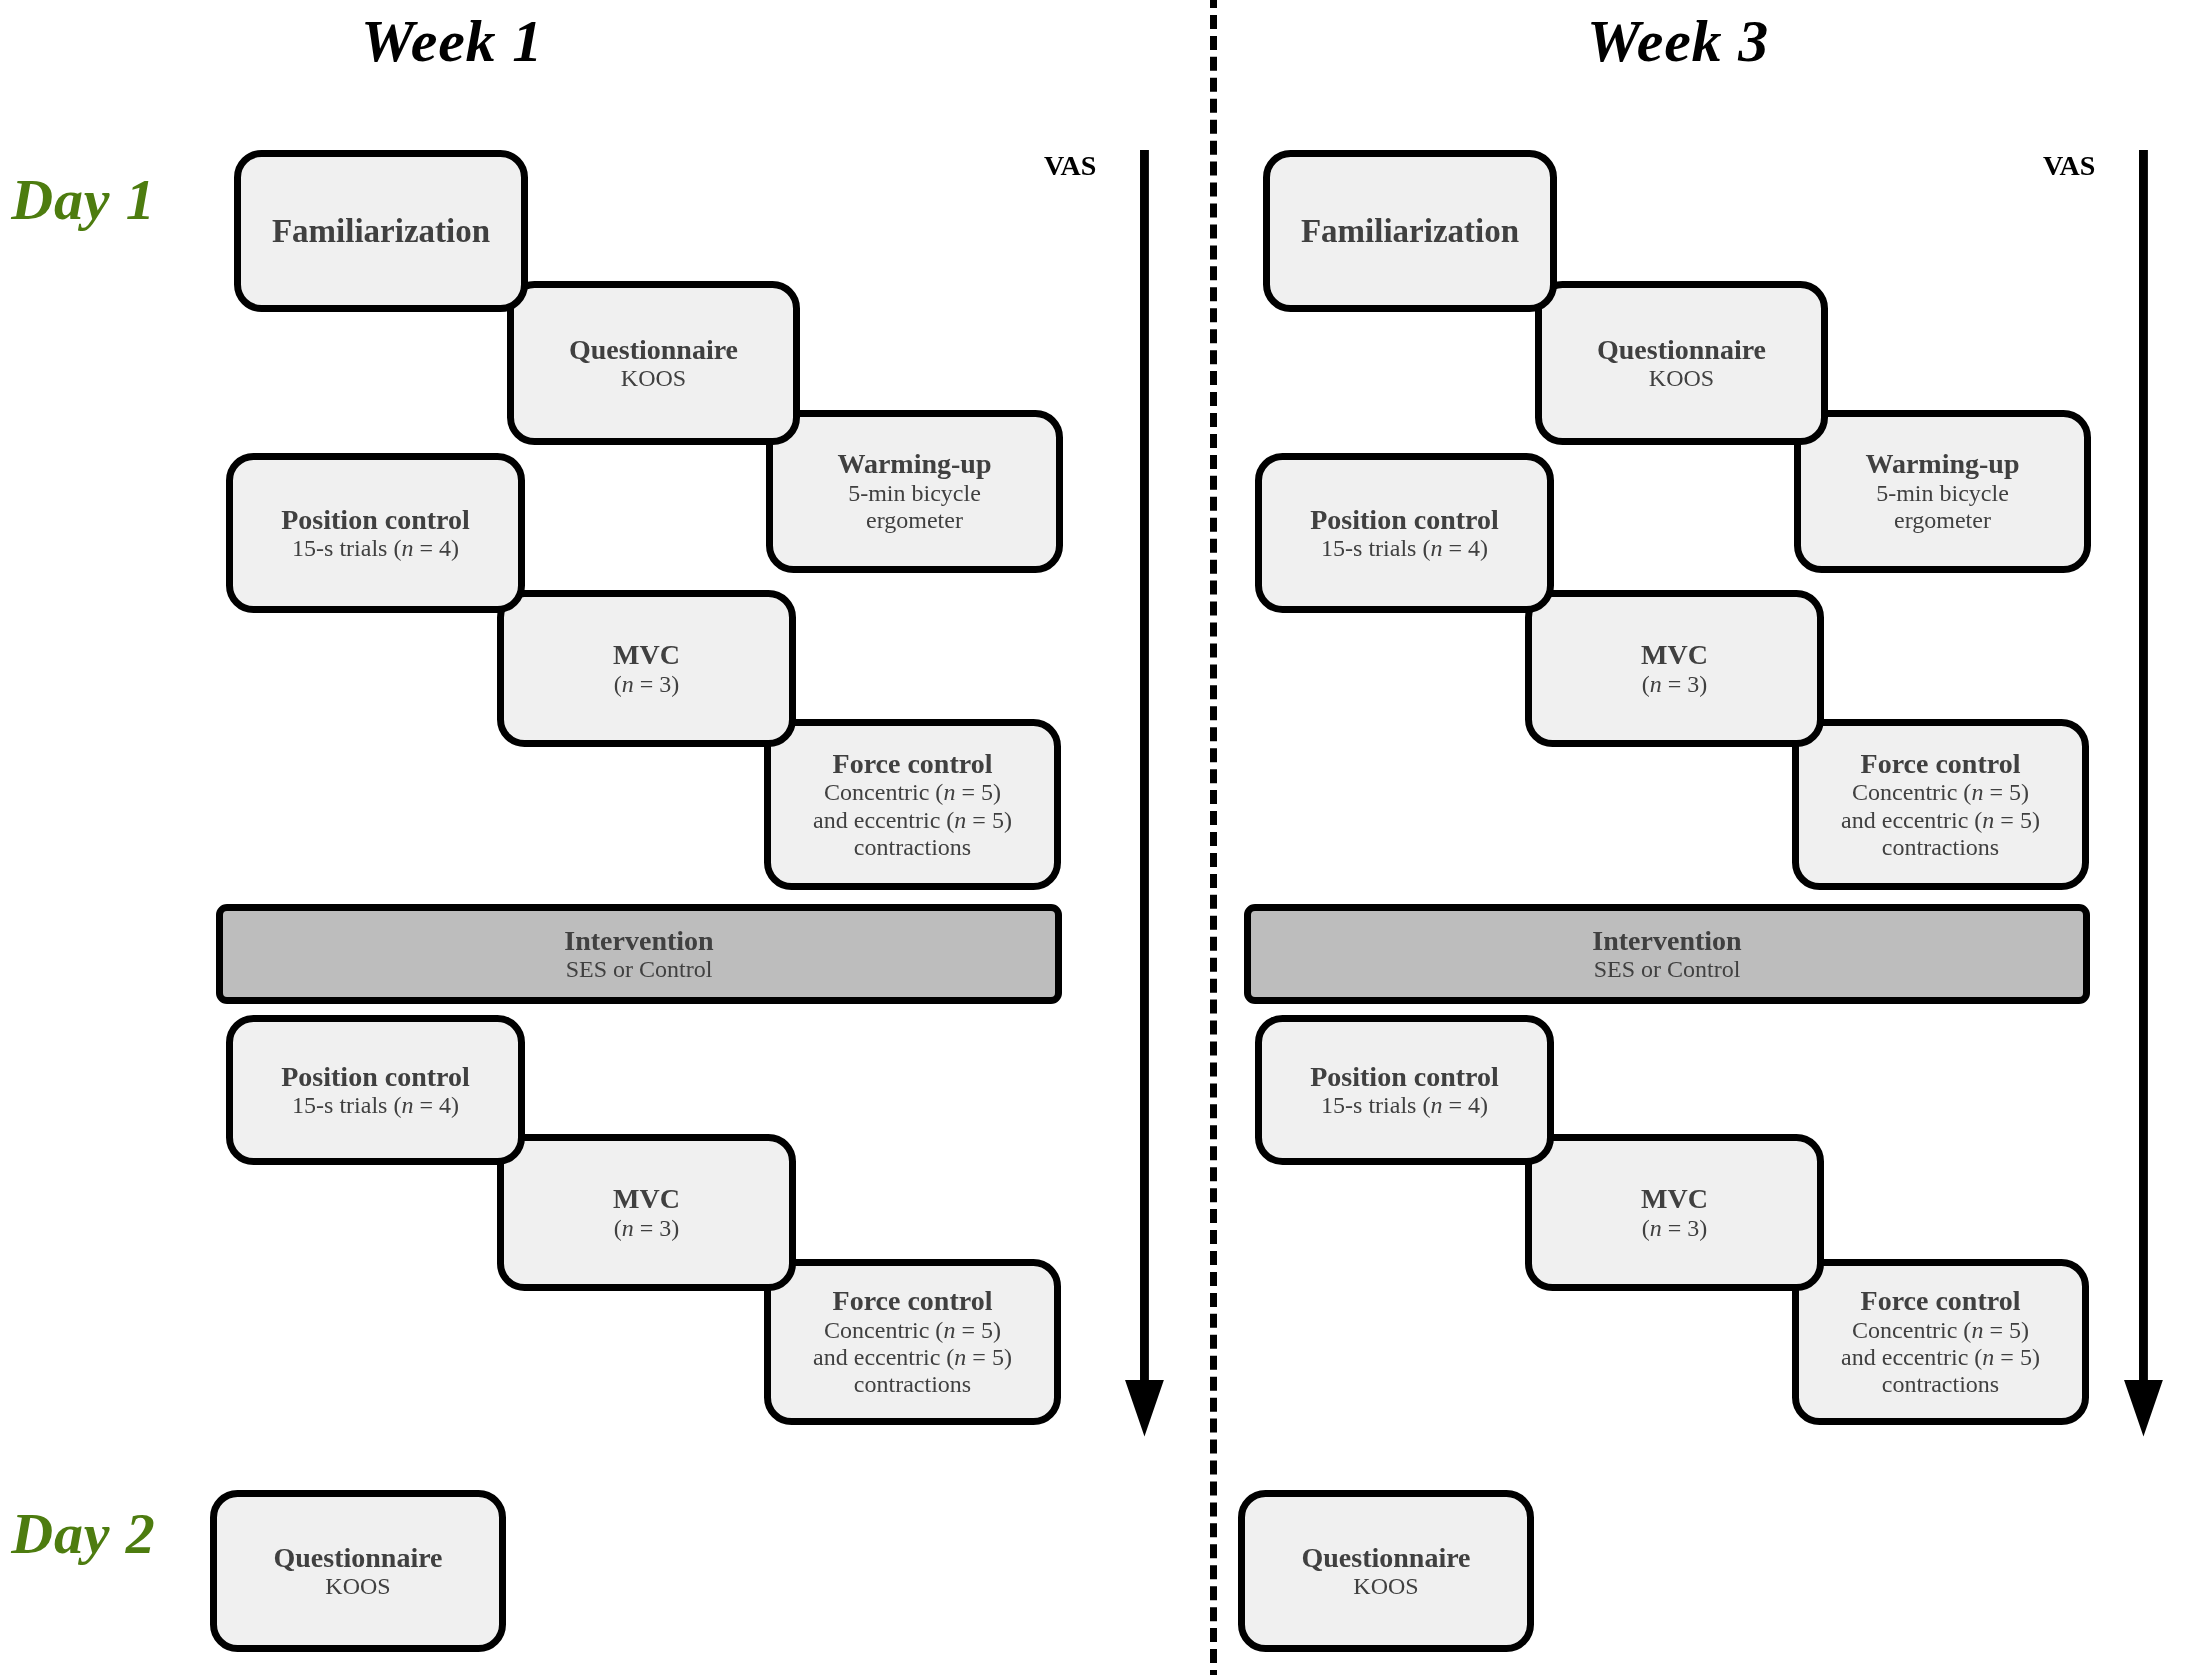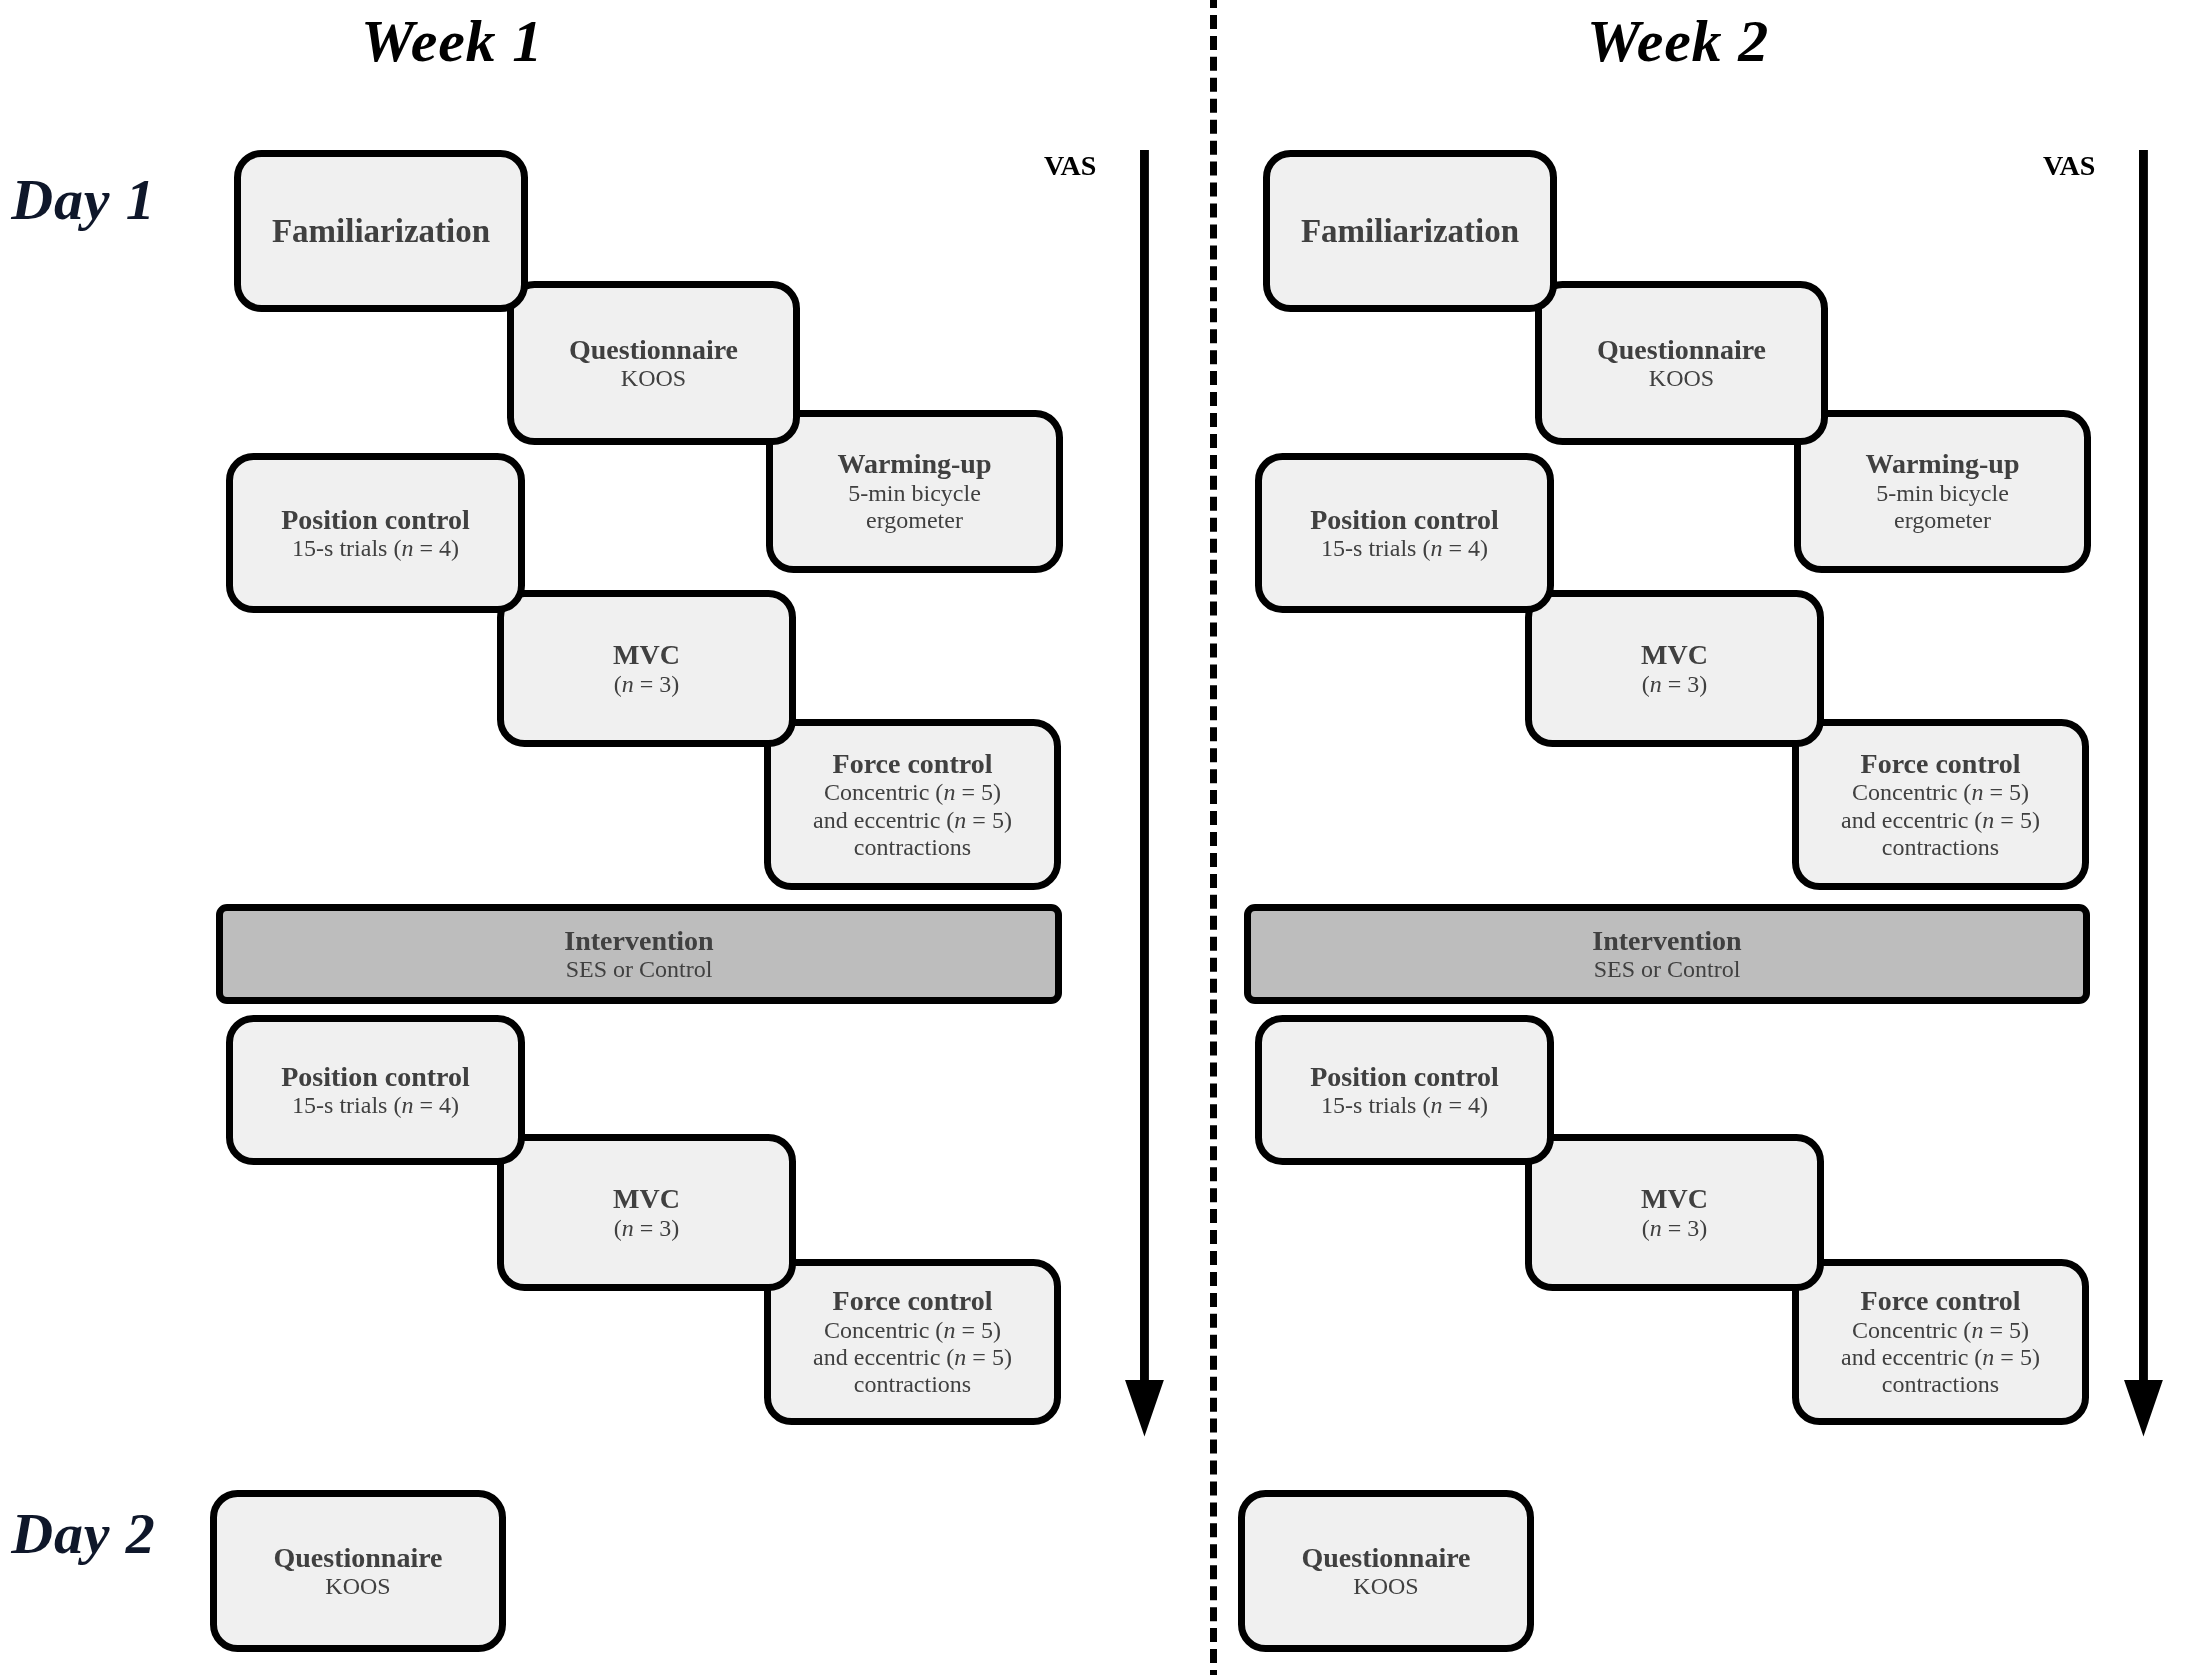--- a/index.html
+++ b/index.html
@@ -31,21 +31,21 @@
     text-align: center;
   }
 
   
   .day-label {
     position: absolute;
     font-family: "Liberation Serif", "DejaVu Serif", serif;
     font-style: italic;
     font-weight: 700;
     font-size: 58px;
-    color: #0f172a;
+    color: #4d7c0f;
     white-space: nowrap;
     letter-spacing: 0.8px;
   }
 
   
   .pbox {
     position: absolute;
     box-sizing: border-box;
     background: #f0f0f0;
     border: 7.3px solid #000000;
@@ -108,21 +108,21 @@
     border-left: 7.3px dashed #000000;
   }
 </style>
 </head>
 <body>
 
 <div id="canvas">
 
   <div class="week-title" style="left:361px; top:6.5px;">Week 1</div>
 
-  <div class="week-title" style="left:1587px; top:6.5px;">Week 2</div>
+  <div class="week-title" style="left:1587px; top:6.5px;">Week 3</div>
 
   <div class="day-label" style="left:11.3px; top:166px;">Day 1</div>
 
   <div class="day-label" style="left:11.3px; top:1500px;">Day 2</div>
 
   <div class="pbox" style="left:234px; top:150px; width:294px; height:162px; z-index:12;">
     <div class="line1 solo">Familiarization</div>
   </div>
 
   <div class="pbox" style="left:507px; top:281px; width:293px; height:164px; z-index:11;">

